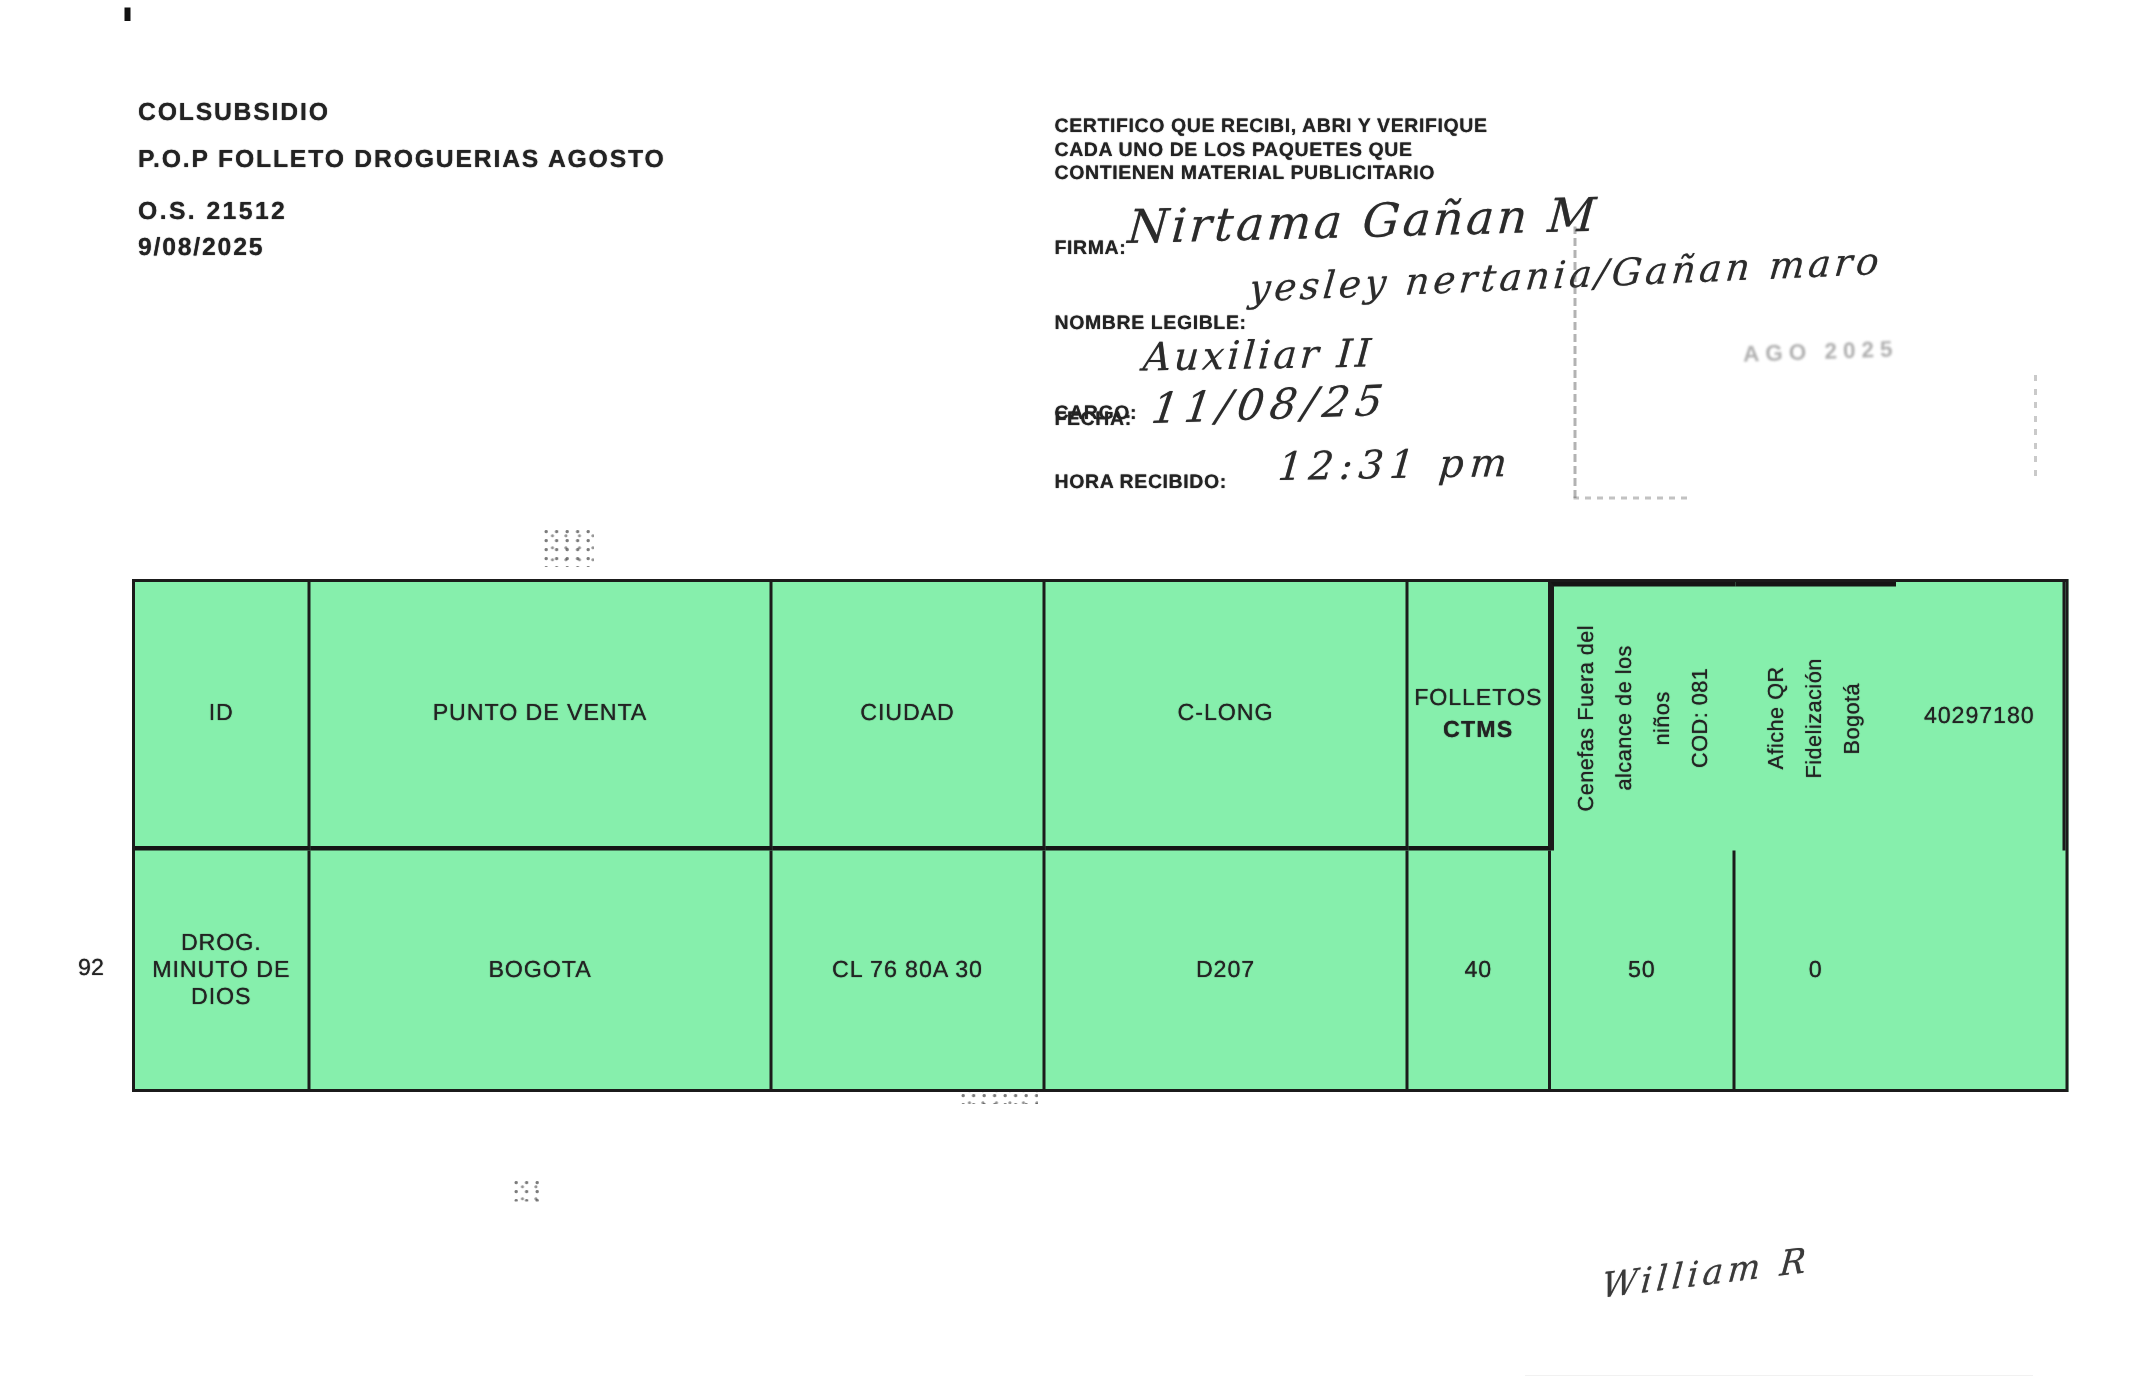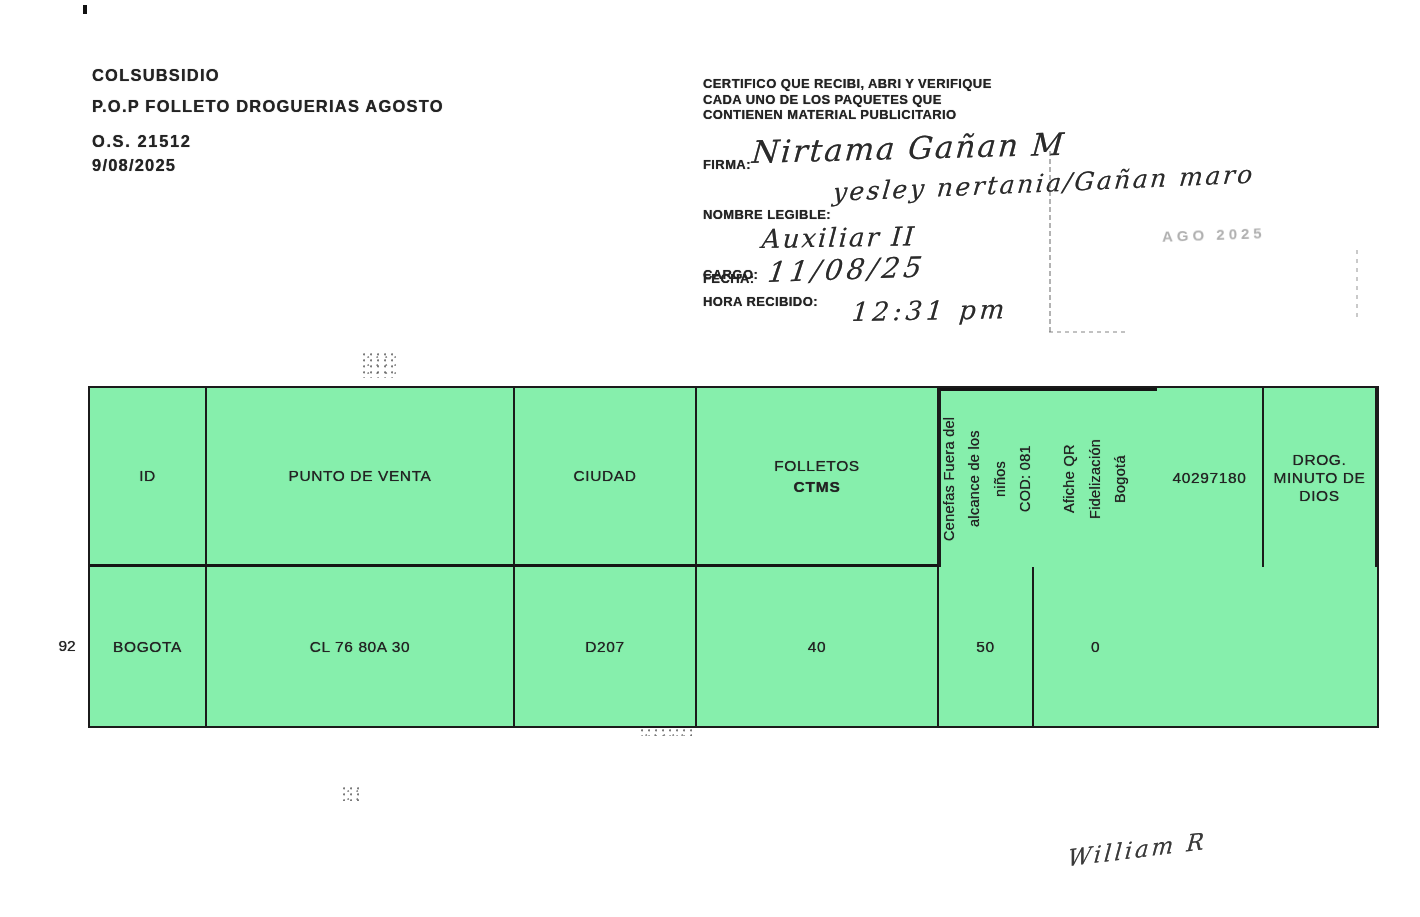--- a/index.html
+++ b/index.html
@@ -21,21 +21,21 @@
   .ln-company  { margin-bottom:12px; }
   .ln-campaign { margin-bottom:16px; }
   .ln-order    { margin-bottom:5px;  letter-spacing:1.6px; }
   
   .cert-statement { position:absolute; left:703px; top:76px; font-size:13px; font-weight:700; line-height:15.5px; letter-spacing:.4px; }
   .cert-field { position:absolute; left:703px; font-size:13px; font-weight:700; letter-spacing:.4px; white-space:nowrap; }
   .f-firma  { top:157px; }
   .f-nombre { top:207px;text-align:right; }
   .f-cargo  { top:239px;margin-top:28px; }
   .f-fecha  { top:271px; }
-  .f-hora   { top:294px; }
+  .f-hora   { top:313px; }
   
   .hand {
     position:absolute;
     font-family:"DejaVu Serif", serif;
     font-style:italic;
     color:#2b2b2b;
     white-space:nowrap;
     transform-origin:left center;
     text-shadow:0 0 .5px rgba(40,40,40,.6);
   }
@@ -48,21 +48,21 @@
   
   .stamp-vline1 { position:absolute; left:1049px; top:151px; width:2px; height:182px;
                   background:repeating-linear-gradient(to bottom,#555 0 5px,transparent 5px 8px); opacity:.45; }
   .stamp-vline2 { position:absolute; left:1356px; top:250px; width:2px; height:72px;
                   background:repeating-linear-gradient(to bottom,#666 0 4px,transparent 4px 9px); opacity:.35; }
   .stamp-base   { position:absolute; left:1049px; top:331px; width:78px; height:2px;
                   background:repeating-linear-gradient(to right,#666 0 4px,transparent 4px 8px); opacity:.4; }
   .stamp-text   { position:absolute; left:1162px; top:226px; font-size:15px; letter-spacing:4px;
                   color:#6e6e6e; opacity:.55; filter:blur(.6px); transform:rotate(-2deg); font-weight:700; }
   
-  .row-number { position:absolute; left:52px; top:637px; width:30px; text-align:center; font-size:15.5px; }
+  .row-number { position:absolute; left:52px; top:637px; width:30px; text-align:left; font-size:15.5px; }
   .doc-table {
     position:absolute; left:88px; top:386px;
     display:grid;
     grid-template-columns:117px 308px 182px 242px 95px 123px 107px 113px;
     grid-template-rows:179px 159px;
     border:2px solid #1b1b1b;
     background:#86efac;
   }
   .cell {
     border-right:2px solid #1b1b1b;
@@ -131,20 +131,21 @@
   <div class="stamp-base"></div>
   <div class="stamp-text">AGO 2025</div>
 
   <div class="row-number print">92</div>
 
   <div class="doc-table">
 
     <div class="cell hdr print">ID</div>
     <div class="cell hdr print">PUNTO DE VENTA</div>
     <div class="cell hdr print">CIUDAD</div>
+    <div class="cell hdr print">C-LONG</div>
     <div class="cell hdr print">
       <span>FOLLETOS</span>
       <span class="bold">CTMS</span>
     </div>
     <div class="cell hdr vert print">Cenefas Fuera del
 alcance de los
 niños
 COD: 081</div>
     <div class="cell hdr vert print last">Afiche QR
 Fidelización

